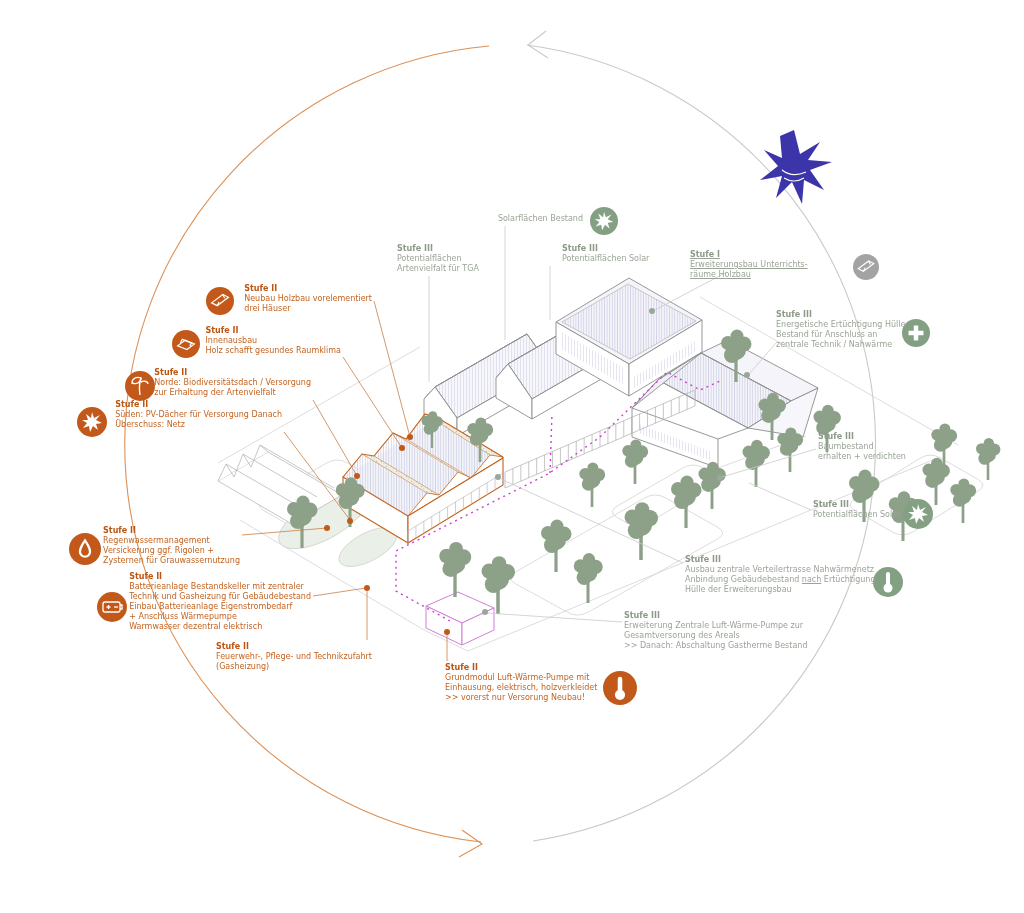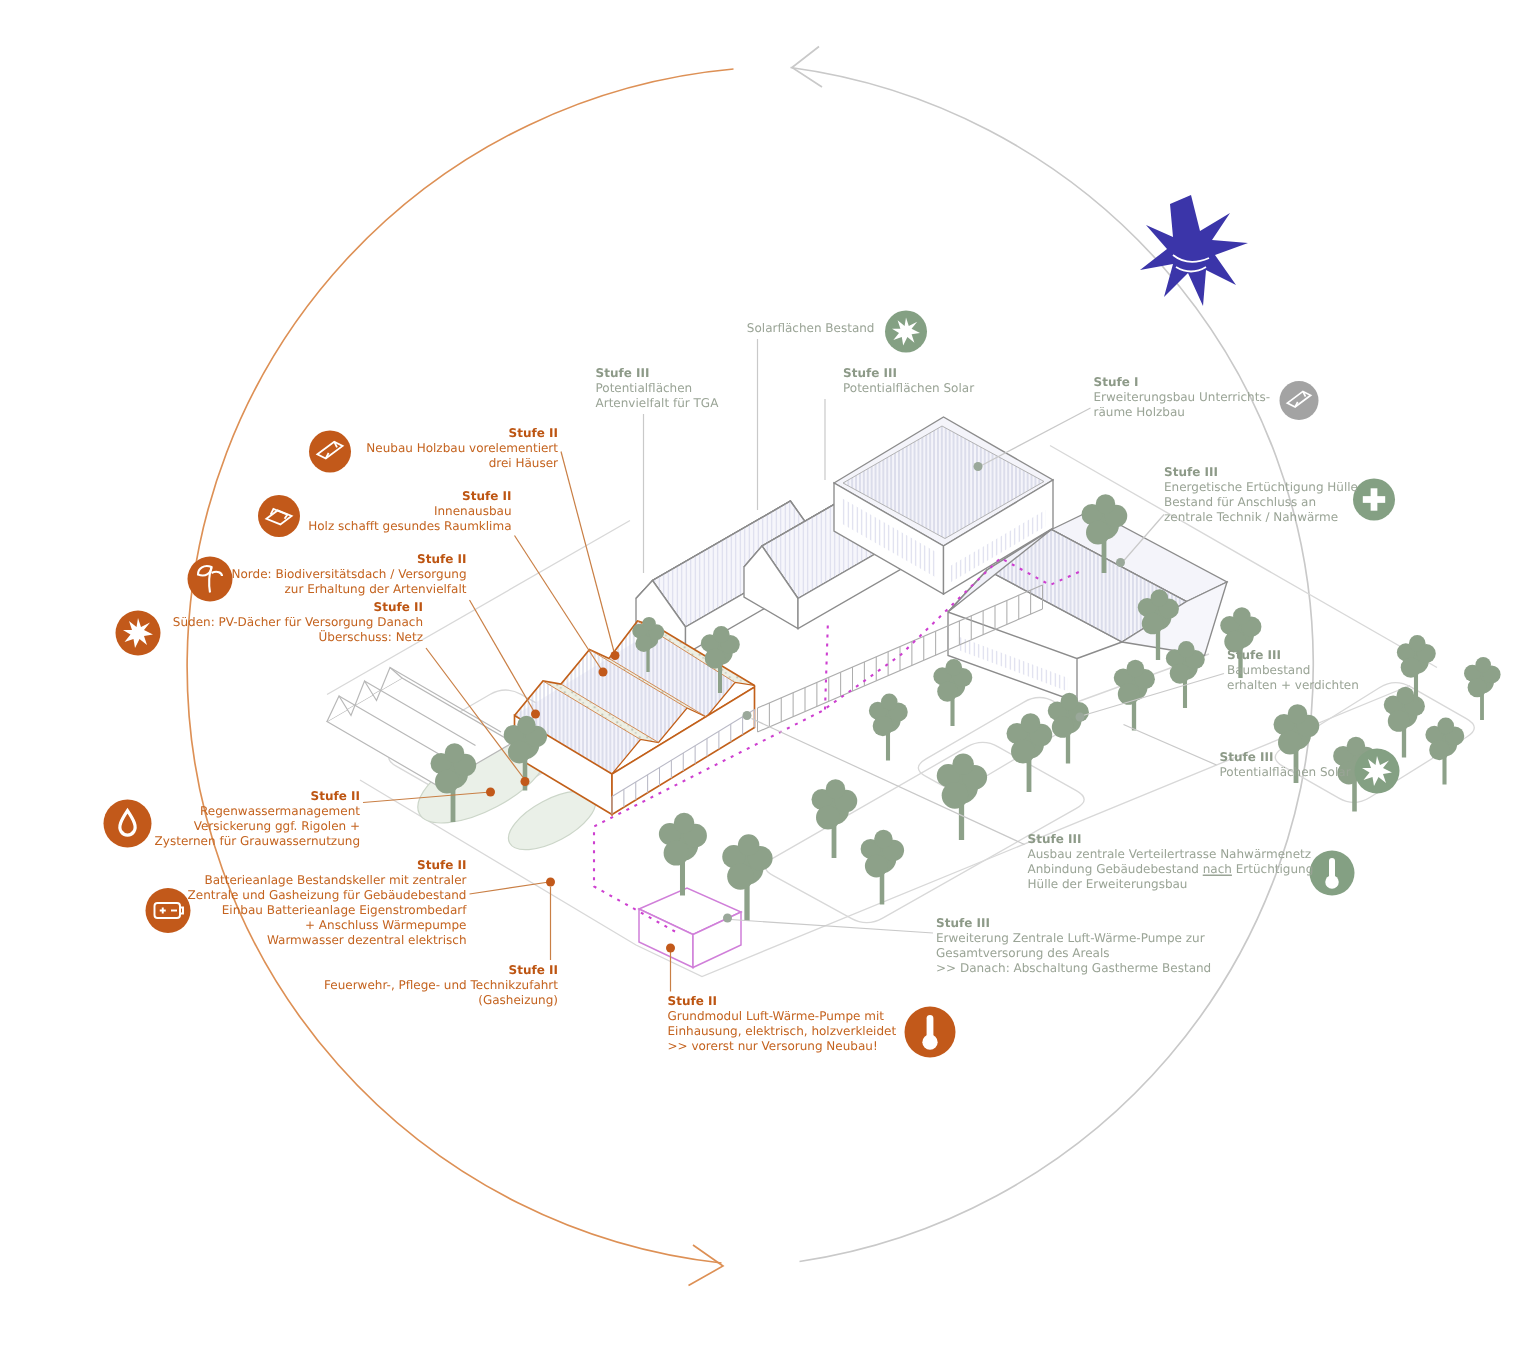--- a/index.html
+++ b/index.html
@@ -1,20 +1,20 @@
 <!DOCTYPE html>
 <html><head>
 <meta charset="utf-8">
 <style>
 html,body{margin:0;padding:0}
 body{width:1024px;height:913px;position:relative;overflow:hidden;background:#fff;font-family:"DejaVu Sans",sans-serif}
 #scene{position:absolute;left:0;top:0}
 #labels{position:absolute;left:0;top:0;width:1024px;height:913px}
 .label{position:absolute;font-size:8px;line-height:10px;white-space:nowrap}
-.label.right{text-align:right}
+.label.right{text-align:left}
 .label .hd{font-weight:700}
 .label.orange{color:#c4631f}
 .label.orange .hd{color:#bd5512}
 .label.gray{color:#9aa496}
 .label.gray .hd{color:#8d9a88}
 </style>
 </head>
 <body>
 
 <svg id="scene" width="1024" height="913" viewBox="0 0 1024 913">
@@ -363,21 +363,21 @@
     </div>
     <div class="label orange right" style="right: 784px; top: 526px;">
       <div class="hd">Stufe II</div>
       <div>Regenwassermanagement</div>
       <div>Versickerung ggf. Rigolen +</div>
       <div>Zysternen für Grauwassernutzung</div>
     </div>
     <div class="label orange right" style="right: 713px; top: 572px;">
       <div class="hd">Stufe II</div>
       <div>Batterieanlage Bestandskeller mit zentraler</div>
-      <div>Zentrale und Gasheizung für Gebäudebestand</div>
+      <div>Technik und Gasheizung für Gebäudebestand</div>
       <div>Einbau Batterieanlage Eigenstrombedarf</div>
       <div>+ Anschluss Wärmepumpe</div>
       <div>Warmwasser dezentral elektrisch</div>
     </div>
     <div class="label orange right" style="right: 652px; top: 642px;">
       <div class="hd">Stufe II</div>
       <div>Feuerwehr-, Pflege- und Technikzufahrt</div>
       <div>(Gasheizung)</div>
     </div>
     <div class="label orange" style="left: 445px; top: 663px;">
@@ -412,21 +412,21 @@
     </div>
     <div class="label gray" style="left: 397px; top: 244px;">
       <div class="hd">Stufe III</div>
       <div>Potentialflächen</div>
       <div>Artenvielfalt für TGA</div>
     </div>
     <div class="label gray" style="left: 562px; top: 244px;">
       <div class="hd">Stufe III</div>
       <div>Potentialflächen Solar</div>
     </div>
-    <div class="label gray" style="left: 729px; top: 250px;">
+    <div class="label gray" style="left: 690px; top: 250px; text-decoration: underline;">
       <div class="hd">Stufe I</div>
       <div>Erweiterungsbau Unterrichts-</div>
       <div>räume Holzbau</div>
     </div>
     <div class="label gray" style="left: 776px; top: 310px;">
       <div class="hd">Stufe III</div>
       <div>Energetische Ertüchtigung Hülle</div>
       <div>Bestand für Anschluss an</div>
       <div>zentrale Technik / Nahwärme</div>
     </div>

